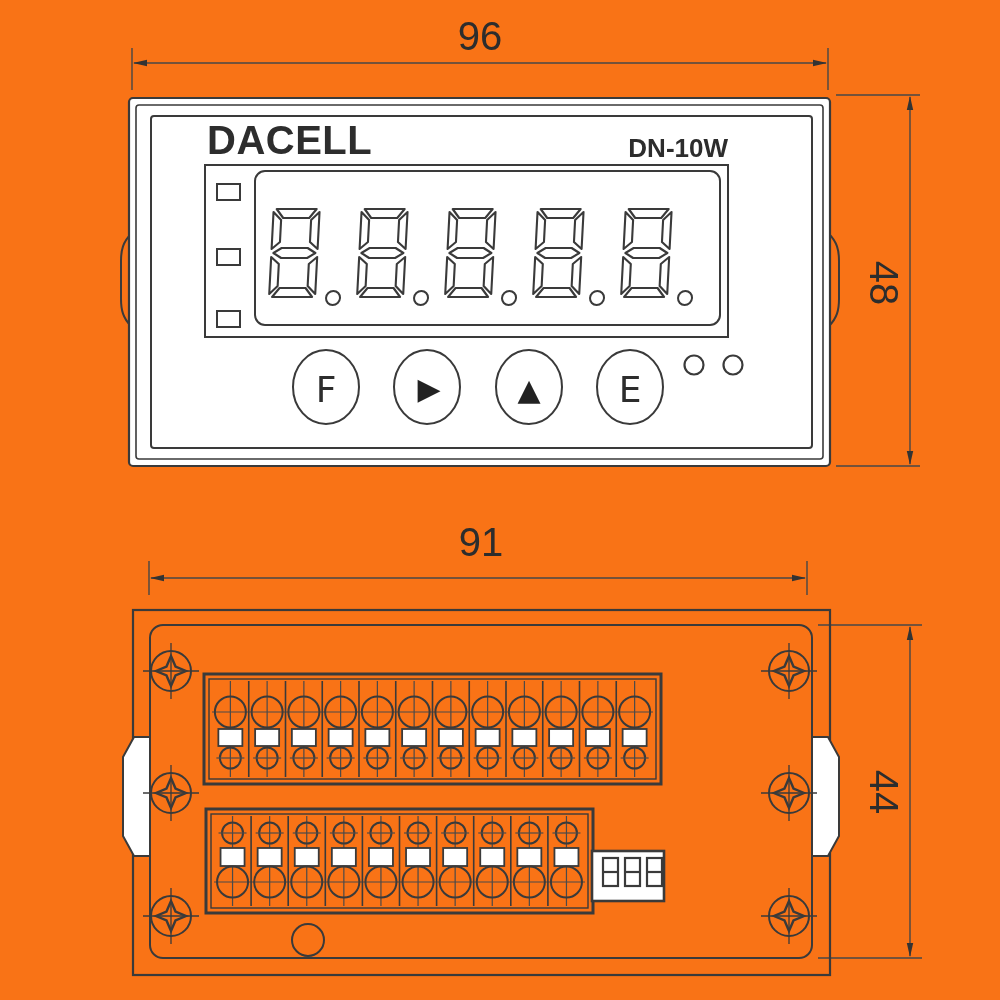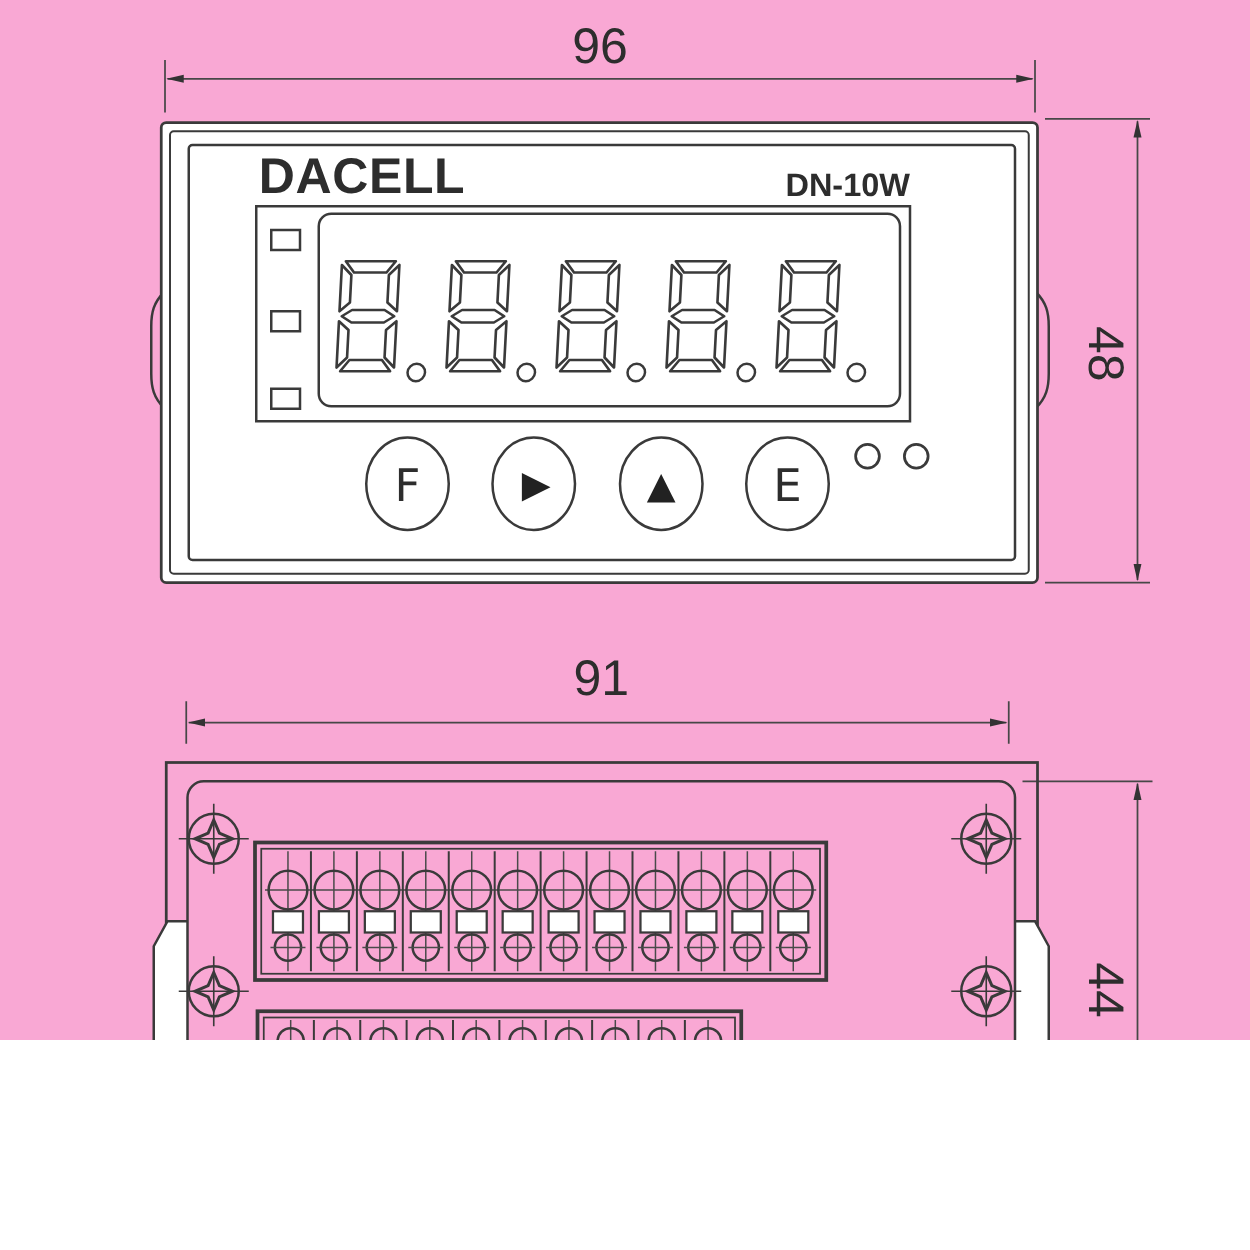--- a/index.html
+++ b/index.html
@@ -1,16 +1,16 @@
 <!DOCTYPE html>
 <html><head>
 <meta charset="utf-8">
 <style>
   html,body{margin:0;padding:0;background:#fff;}
-  #canvas{position:relative;width:1000px;height:832px;background:#f9a8d4;overflow:hidden;}
+  #canvas{position:relative;width:1000px;height:1000px;background:#f97316;overflow:hidden;}
   svg{position:absolute;left:0;top:0;}
   .ln{stroke:#3a3a3a;fill:none;}
   .lnw{stroke:#3a3a3a;fill:#ffffff;}
   .thin{stroke:#4a4a4a;stroke-width:1.2;fill:none;}
   .dim{stroke:#474747;stroke-width:1.4;fill:none;}
   text{fill:#2d2d2d;font-family:"Liberation Sans",sans-serif;}
   .dimtxt{font-size:40px;}
   .brand{font-size:40px;font-weight:bold;letter-spacing:.5px;}
   .model{font-size:26px;font-weight:bold;}
   .btn-letter{font-size:36px;font-family:"DejaVu Sans",sans-serif;}

